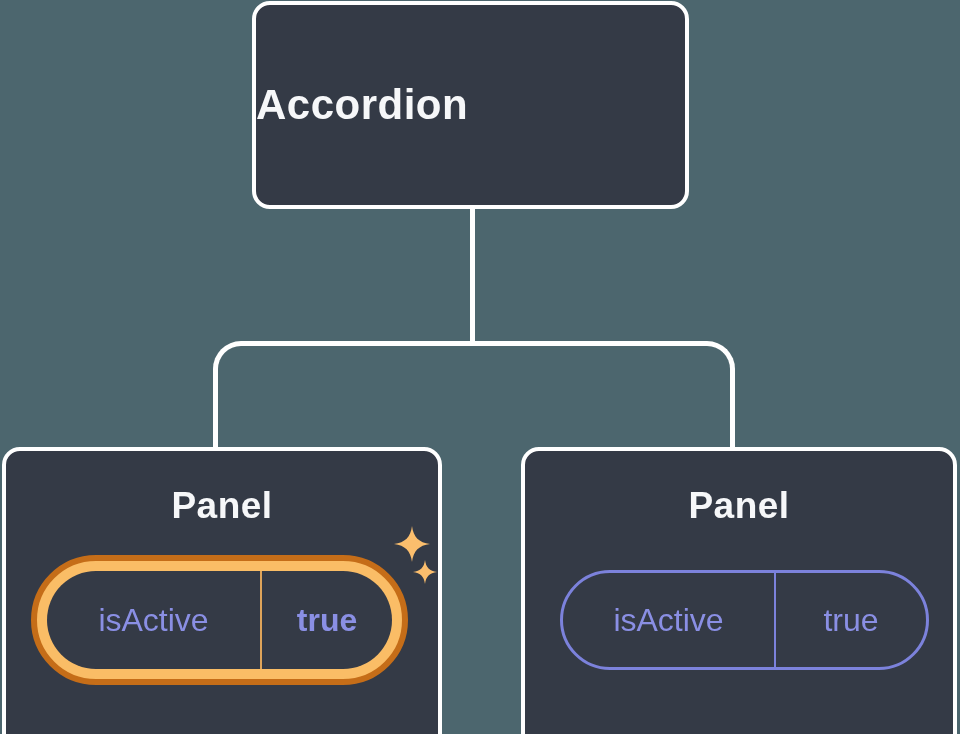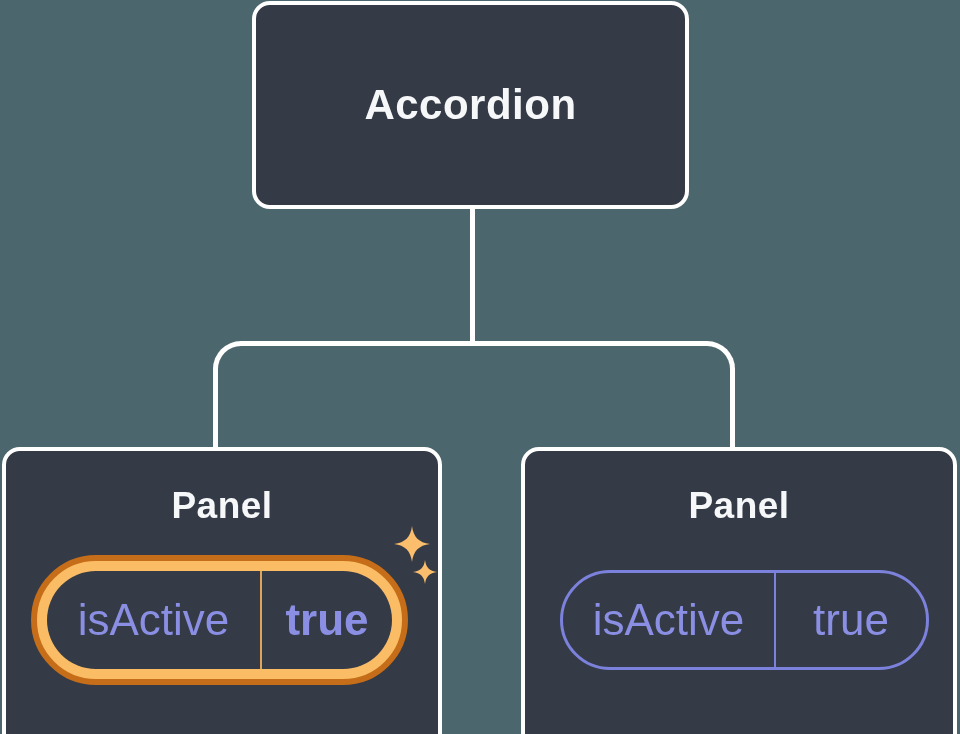--- a/index.html
+++ b/index.html
@@ -16,21 +16,21 @@
   
   .node {
     position: absolute;
     box-sizing: border-box;
     background: #343A46;
     border: 4px solid #FFFFFF;
     border-radius: 18px;
   }
   .node-root {
     left: 252px; top: 1px; width: 437px; height: 208px;
-    display: flex; align-items: center; justify-content: center;
+    display: flex; align-items: center; justify-content: flex-start;
   }
   .node-root .node-label {
     color: #F6F7F9; font-size: 42px; font-weight: 600; letter-spacing: .5px;
   }
   .node-child { top: 447px; height: 324px; text-decoration: underline; }
   .node-child-left  { left: 2px;   width: 440px; }
   .node-child-right { left: 521px; width: 436px; }
   .panel-title {
     position: absolute; top: 34px; left: 0; width: 100%;
     text-align: center; color: #F6F7F9; font-size: 37px; font-weight: 600;
@@ -66,21 +66,21 @@
     display: flex; overflow: hidden;
   }
   .pill-plain {
     position: absolute; box-sizing: border-box;
     left: 35px; top: 119px; width: 369px; height: 100px;
     border: 3px solid #7C82DC; border-radius: 999px;
     display: flex; overflow: hidden;
   }
   .cell {
     display: flex; align-items: center; justify-content: center;
-    color: #8A8FE4; font-size: 44px;
+    color: #8A8FE4; font-size: 32px;
   }
   .pill-highlight .cell-key { width: 213px; }
   .pill-plain     .cell-key { width: 211px; }
   .cell-value { flex: 1; }
   .cell-value.bold { font-weight: 700; }
   .divider { width: 2px; align-self: stretch; }
   .divider-orange { background: #DFA45A; }
   .divider-purple { background: #7C82DC; }
 
   

